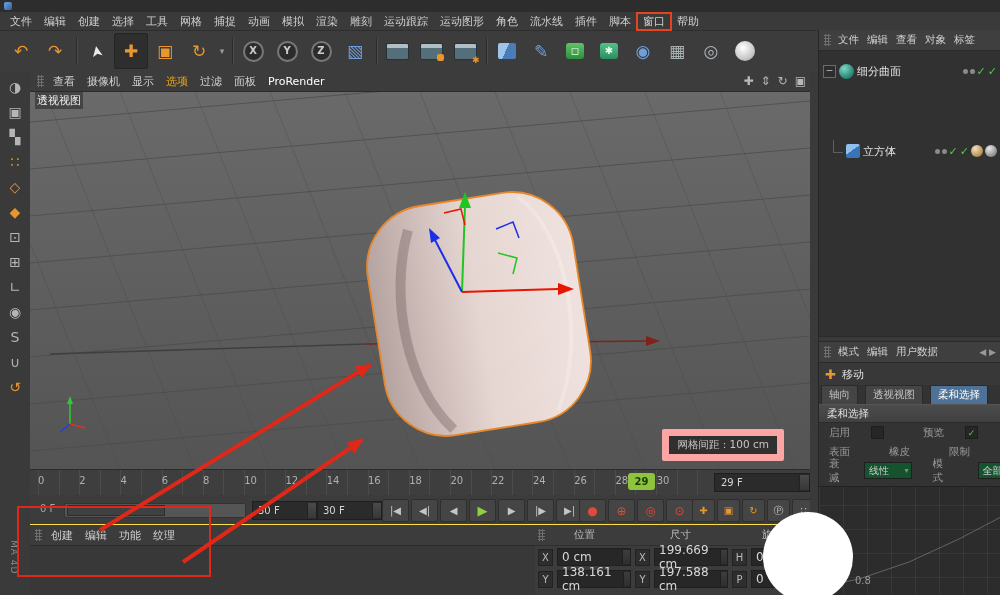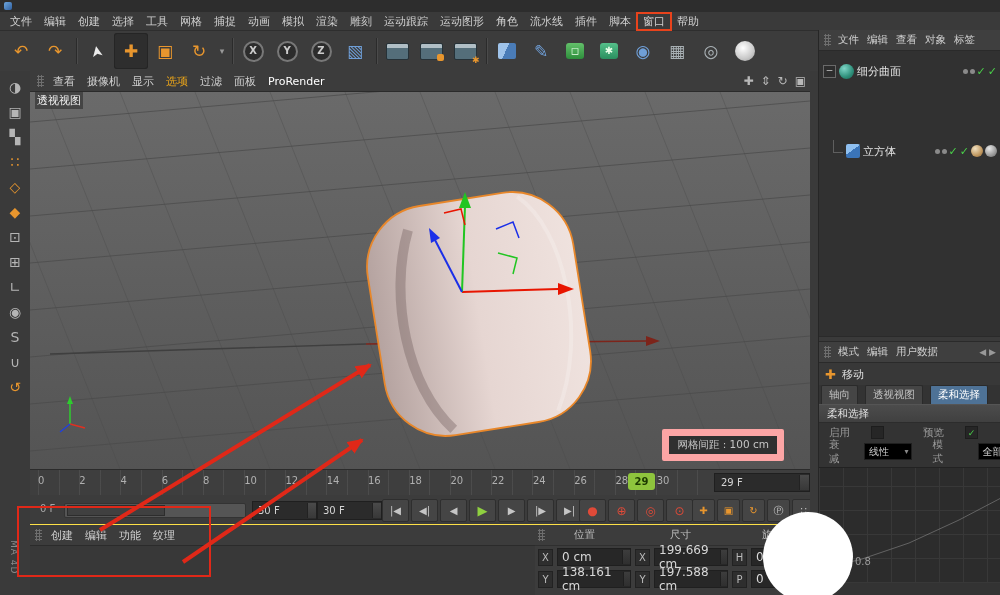--- a/index.html
+++ b/index.html
@@ -130,21 +130,21 @@
   .am-tabs{height:19px;display:flex;gap:7px;padding-left:2px;background:#333;align-items:flex-end;}
   .am-tab{padding:2px 7px;background:#454545;border:1px solid #2a2a2a;border-bottom:none;color:#c0c0c0;
           font-size:10.5px;border-radius:2px 2px 0 0;white-space:nowrap;}
   .am-tab.active{background:#4e7296;color:#fff;}
   .am-section{height:17px;background:linear-gradient(#4c4c4c,#404040);border-top:1px solid #555;border-bottom:1px solid #2c2c2c;
               display:flex;align-items:center;padding-left:8px;color:#e0e0e0;font-size:10.5px;}
   .am-row{height:19px;display:flex;align-items:center;padding-left:10px;gap:21px;font-size:10.5px;color:#9a9a9a;}
   .am-row .sp{margin-left:18px;}
   .chk{width:11px;height:11px;background:#262626;border:1px solid #1d1d1d;display:flex;align-items:center;
        justify-content:center;font-size:9px;color:#4ad14a;flex:none;}
-  .am-select{width:62px;height:15px;background:#000000;border:1px solid #1f1f1f;color:#ccc;display:flex;
+  .am-select{width:62px;height:15px;background:#14532d;border:1px solid #1f1f1f;color:#ccc;display:flex;
              align-items:center;padding-left:4px;font-size:10px;overflow:hidden;white-space:nowrap;}
   .am-select::after{content:"▾";margin-left:auto;padding-right:2px;color:#888;font-size:8px;}
   .am-select.clip{width:26px;margin-left:10px;}
   .am-curve{position:relative;height:115px;background:#2c2c2c;border-top:1px solid #222;margin-top:6px;
             background-image:repeating-linear-gradient(90deg,#383838 0 1px,transparent 1px 24px),
                              repeating-linear-gradient(0deg,#383838 0 1px,transparent 1px 24px);}
   .curve-num{position:absolute;left:36px;top:88px;font-size:10px;color:#9a9a9a;}
   
   .white-circle{position:absolute;left:763px;top:512px;width:90px;height:90px;border-radius:50%;background:#ffffff;z-index:40;}
   .red-box{position:absolute;left:17px;top:506px;width:190px;height:67px;border:2px solid #e02818;z-index:45;}
@@ -539,20 +539,25 @@
         <span class="am-tab active">柔和选择</span>
     </div>
     <div class="am-section">柔和选择</div>
     <div class="am-row">
       <span>启用</span>
       <span class="chk"></span>
       <span class="sp">预览</span>
       <span class="chk">✓</span>
     </div>
     <div class="am-row">
+      <span>表面</span>
+      <span class="sp">橡皮</span>
+      <span class="sp">限制</span>
+    </div>
+    <div class="am-row">
       <span>衰减</span>
       <span class="am-select">线性</span>
       <span>模式</span>
       <span class="am-select clip">全部</span>
     </div>
     <div class="am-curve">
       <svg width="182" height="115">
         <polyline points="0,100 40,92 90,75 140,52 182,30" fill="none" stroke="#9a9a9a" stroke-width="1" opacity="0.5"></polyline>
       </svg>
       <span class="curve-num">0.8</span>

